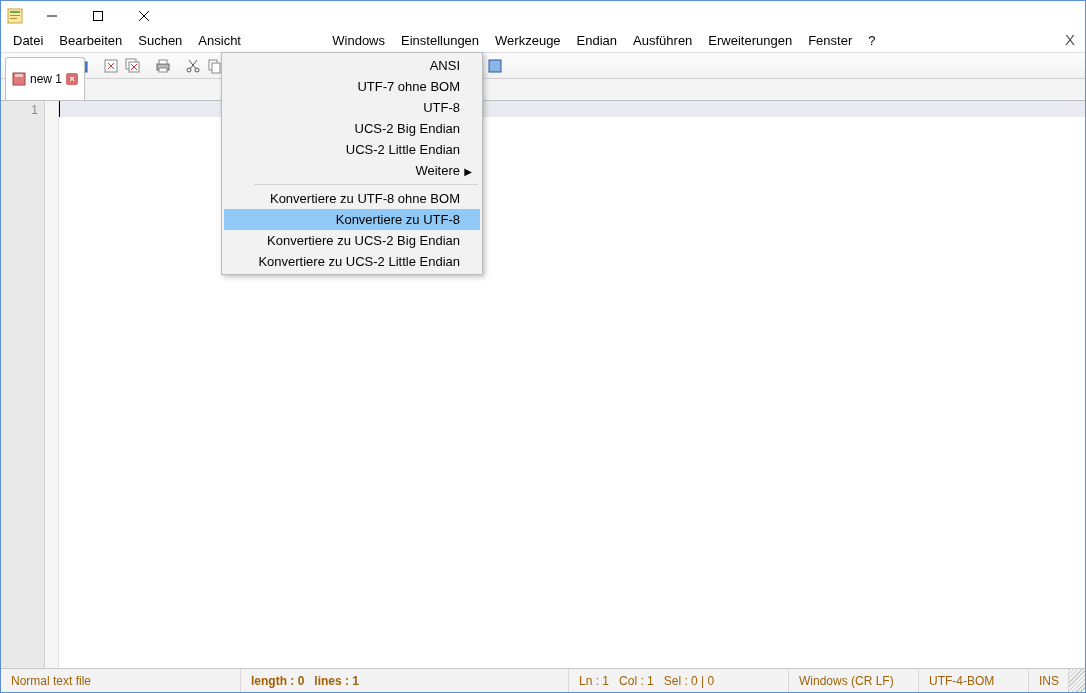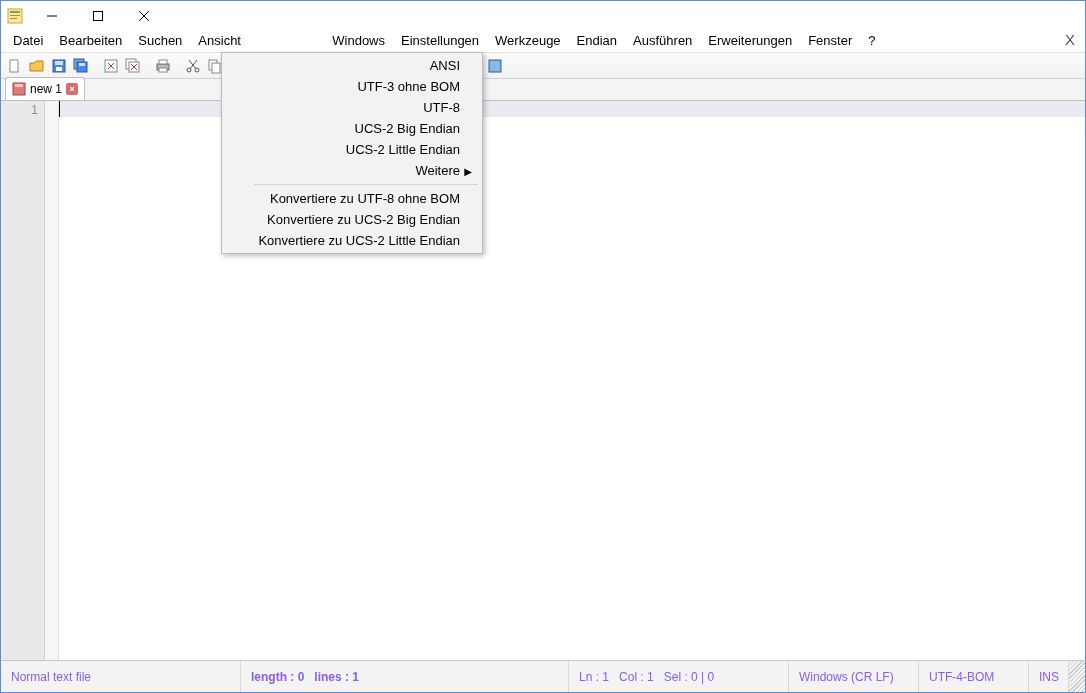--- a/index.html
+++ b/index.html
@@ -20,21 +20,21 @@
 .menubar .close-x { margin-left: auto; font-size: 15px; color: #555; padding: 0 6px; font-family: sans-serif; }
 
 
 .toolbar { height: 26px; background: linear-gradient(#fcfcfc,#f2f2f2); border-bottom: 1px solid #d0d0d0; display: flex; align-items: center; padding: 0 4px; gap: 2px; }
 .tbtn { width: 20px; height: 20px; display: flex; align-items: center; justify-content: center; }
 .tbtn.sep { width: 6px; }
 .tbtn svg { width: 16px; height: 16px; }
 
 
 .tabstrip { height: 22px; background: #f4f4f4; border-bottom: 1px solid #c0c0c0; display: flex; align-items: flex-end; padding-left: 4px; }
-.tab { display: flex; align-items: center; gap: 4px; padding: 4px 6px; background: #fff; border: 1px solid #c0c0c0; border-bottom: none; border-top-left-radius: 3px; border-top-right-radius: 3px; font-size: 12px; }
+.tab { display: flex; align-items: center; gap: 4px; padding: 14px 6px; background: #fff; border: 1px solid #c0c0c0; border-bottom: none; border-top-left-radius: 3px; border-top-right-radius: 3px; font-size: 12px; }
 .tab .dicon { width: 14px; height: 14px; }
 .tab .tclose { width: 12px; height: 12px; display: flex; align-items: center; justify-content: center; background: #d86f6f; border-radius: 2px; color: #fff; font-size: 9px; line-height: 1; font-weight: bold; }
 
 
 .editor { flex: 1; display: flex; background: #fff; position: relative; }
 .gutter { width: 44px; background: #e9e9e9; border-right: 1px solid #d0d0d0; text-align: right; padding: 2px 6px 0 0; color: #8a8a8a; font-family: Consolas, monospace; font-size: 12px; }
 .gutter .lnum { height: 16px; }
 .textarea { flex: 1; position: relative; }
 .currentline { position: absolute; left: 0; right: 0; top: 0; height: 16px; background: #eaeaf3; }
 .caret { position: absolute; left: 0; top: 0; width: 1px; height: 16px; background: #000; }
@@ -42,21 +42,21 @@
 
 
 .dropdown { position: absolute; left: 221px; top: 52px; width: 262px; background: #f2f2f2; border: 1px solid #bcbcbc; box-shadow: 2px 2px 5px rgba(0,0,0,.25); padding: 2px; z-index: 10; }
 .dd-iconcol { position: absolute; left: 2px; top: 2px; bottom: 2px; width: 26px; background: #f2f2f2; }
 .dd-item { position: relative; padding: 3px 20px 3px 32px; font-size: 13px; cursor: default; text-align: right; }
 .dd-item.hl { background: #90c8f6; }
 .dd-item .chev { position: absolute; right: 8px; top: 6px; font-size: 10px; }
 .dd-sep { height: 1px; background: #d4d4d4; margin: 3px 2px 3px 30px; }
 
 
-.statusbar { height: 32px; background: #f3f3f3; border-top: 1px solid #c8c8c8; display: flex; align-items: center; font-size: 12px; color: #8b5cf6; }
+.statusbar { height: 24px; background: #f3f3f3; border-top: 1px solid #c8c8c8; display: flex; align-items: center; font-size: 12px; color: #a16207; }
 .statusbar .cell { padding: 0 10px; border-right: 1px solid #d8d8d8; height: 100%; display: flex; align-items: center; }
 .statusbar .cell:last-child { border-right: none; }
 .statusbar .grow { flex: 1; font-weight: bold; }
 .grip { width: 16px; height: 100%; background: repeating-linear-gradient(135deg,#ccc 0,#ccc 1px,transparent 1px,transparent 3px); }
 </style>
 </head>
 <body>
 
 <div class="titlebar">
   <svg class="appicon" viewBox="0 0 16 16">
@@ -273,22 +273,23 @@
   </div>
   <div class="cell" style="width:130px">Windows (CR LF)</div>
   <div class="cell" style="width:110px">UTF-4-BOM</div>
   <div class="cell" style="width:40px">INS</div>
   <div class="grip"></div>
 </div>
 
 <div class="dropdown" id="dropdown">
   <div class="dd-iconcol"></div>
 <div class="dd-item">ANSI</div>
-    <div class="dd-item">UTF-3 ohne BOM</div>
+    <div class="dd-item">UTF-7 ohne BOM</div>
     <div class="dd-item">UTF-8</div>
     <div class="dd-item">UCS-2 Big Endian</div>
     <div class="dd-item">UCS-2 Little Endian</div>
     <div class="dd-item">Weitere<span class="chev">▶</span></div>
     <div class="dd-sep"></div>
     <div class="dd-item">Konvertiere zu UTF-8 ohne BOM</div>
+    <div class="dd-item hl">Konvertiere zu UTF-8</div>
     <div class="dd-item">Konvertiere zu UCS-2 Big Endian</div>
     <div class="dd-item">Konvertiere zu UCS-2 Little Endian</div>
   </div>
 
 </body></html>

